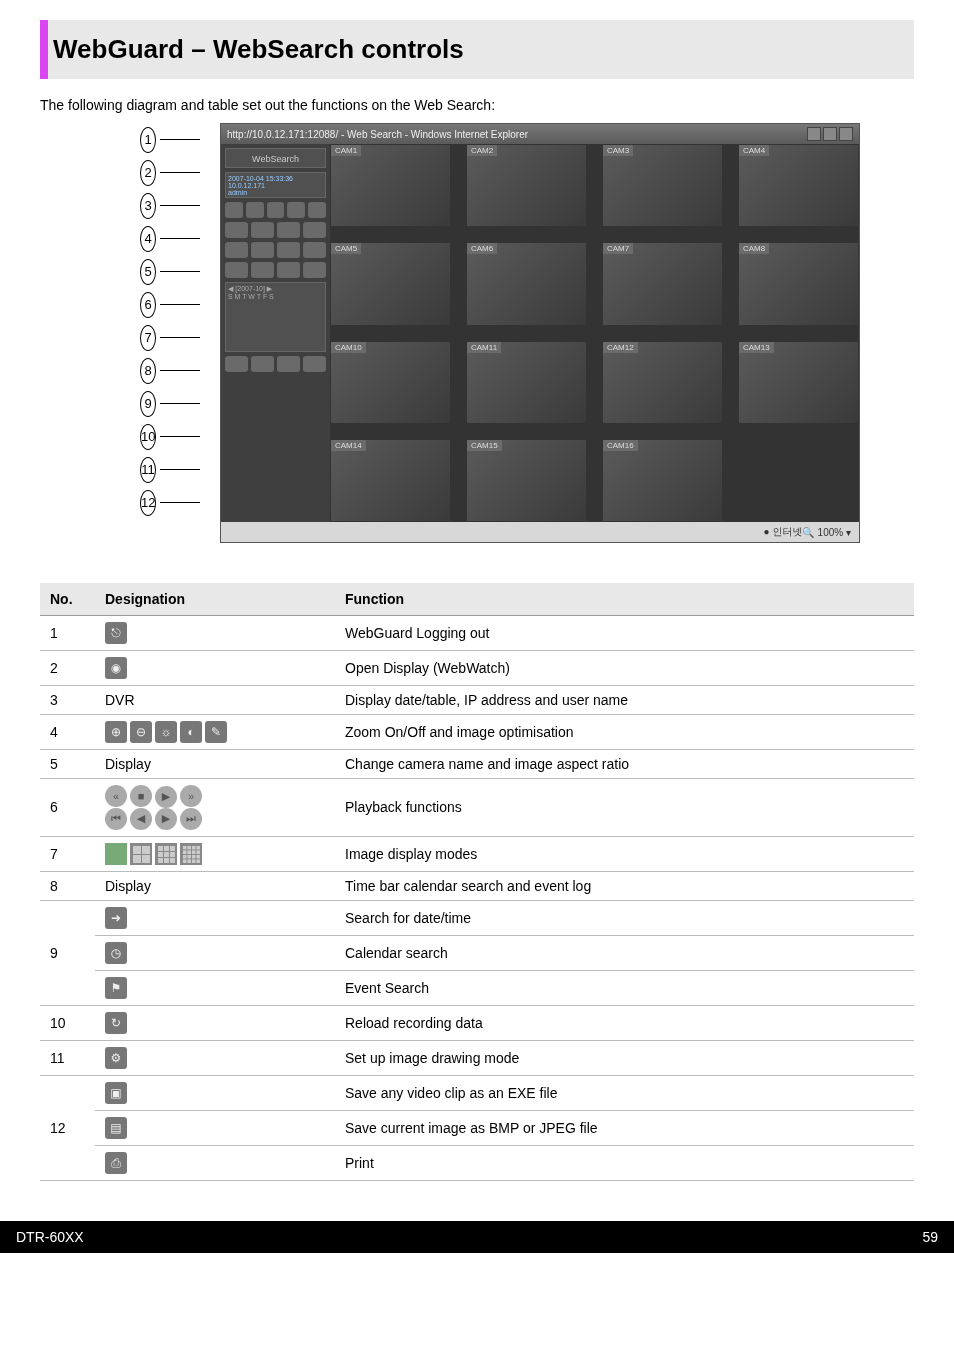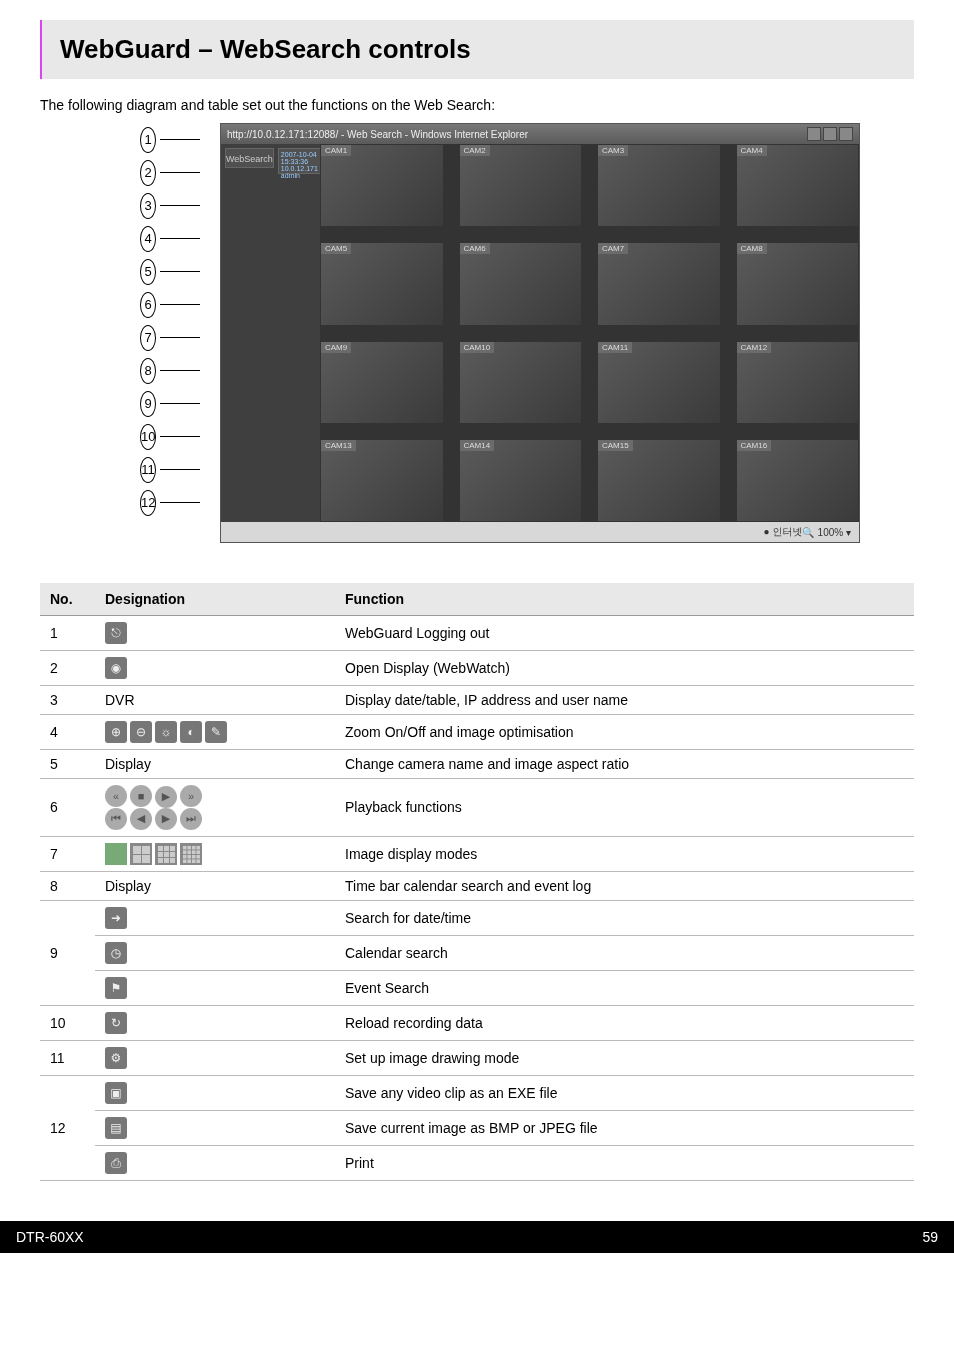--- a/index.html
+++ b/index.html
@@ -8,22 +8,22 @@
     font-size: 14px;
     color: #000;
     background: #fff;
     width: 954px;
     margin: 0 auto;
     padding: 20px 0 0 0;
   }
   .page-wrap { padding: 0 40px 0 40px; }
   .title-bar {
     background: #e8e8e8;
-    border-left: 2px solid #d946ef;
-    padding: 14px 18px;
+    border-left: 8px solid #d946ef;
+    padding: 14px 5px;
     margin-bottom: 18px;
   }
   .title-bar h1 { font-size: 26px; font-weight: bold; }
   .intro { font-size: 14px; margin-bottom: 10px; }
   .diagram-area {
     position: relative;
     margin: 0 0 30px 0;
     height: 430px;
   }
   .callouts {
@@ -54,22 +54,22 @@
   .bm-titlebar {
     background: linear-gradient(#787878,#5a5a5a);
     height:20px; padding:10px 6px;
     display:flex; justify-content:space-between; align-items:center;
     color:#eee; font-size:10px;
   }
   .wincontrols { display:flex; gap:2px;}
   .wincontrols span{ width:14px; height:14px; background:#888; display:inline-block; border:1px solid #444;}
   .bm-body { display:flex; height: calc(100% - 40px); }
   .bm-sidebar {
-    width: 99px; background:#3f3f3f;
-    display:flex; flex-direction:row; gap:4px; padding:4px;
+    width: 109px; background:#3f3f3f;
+    display:flex; flex-direction:column; gap:4px; padding:4px;
   }
   .sb-box { background:#505050; height:26px; border:1px solid #666; }
   .sb-row { display:flex; gap:3px; }
   .sb-btn { flex:1; height:16px; background:#6a6a6a; border-radius:3px;}
   .sb-cal { height:70px; background:#505050; border:1px solid #666; font-size:7px; padding:2px; color:#aaa;}
   .bm-grid {
     flex:1;
     display:grid;
     grid-template-columns: repeat(4,1fr);
     grid-template-rows: repeat(4,1fr);
@@ -286,23 +286,20 @@
             <div class="cam">
               <span class="cam-label">CAM6</span>
             </div>
             <div class="cam">
               <span class="cam-label">CAM7</span>
             </div>
             <div class="cam">
               <span class="cam-label">CAM8</span>
             </div>
             <div class="cam">
-              <span class="cam-label">CAM9</span>
-            </div>
-            <div class="cam">
               <span class="cam-label">CAM10</span>
             </div>
             <div class="cam">
               <span class="cam-label">CAM11</span>
             </div>
             <div class="cam">
               <span class="cam-label">CAM12</span>
             </div>
             <div class="cam">
               <span class="cam-label">CAM13</span>

